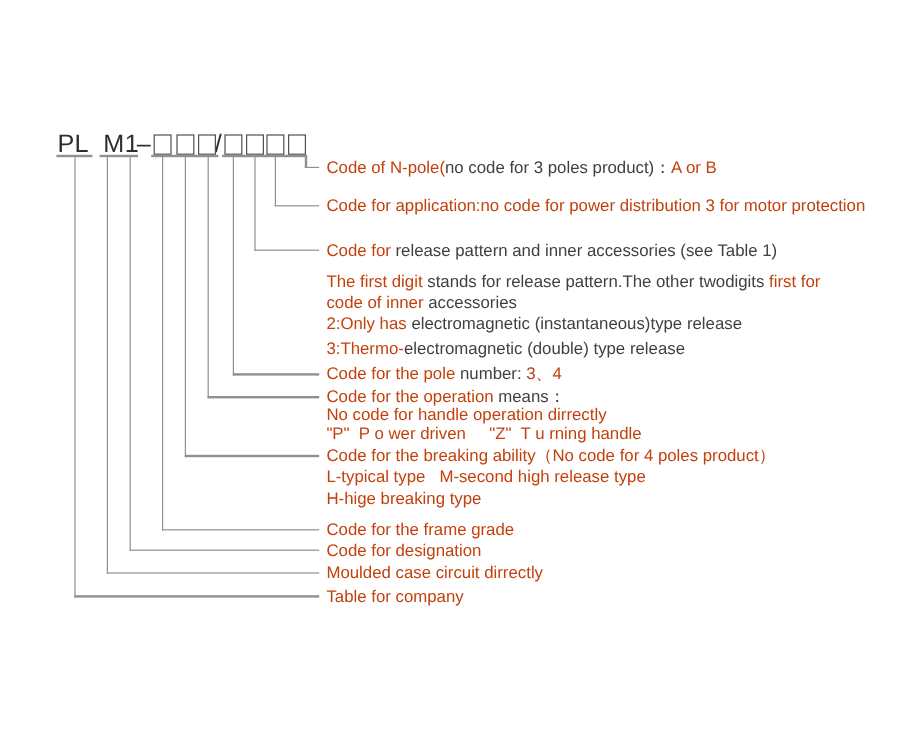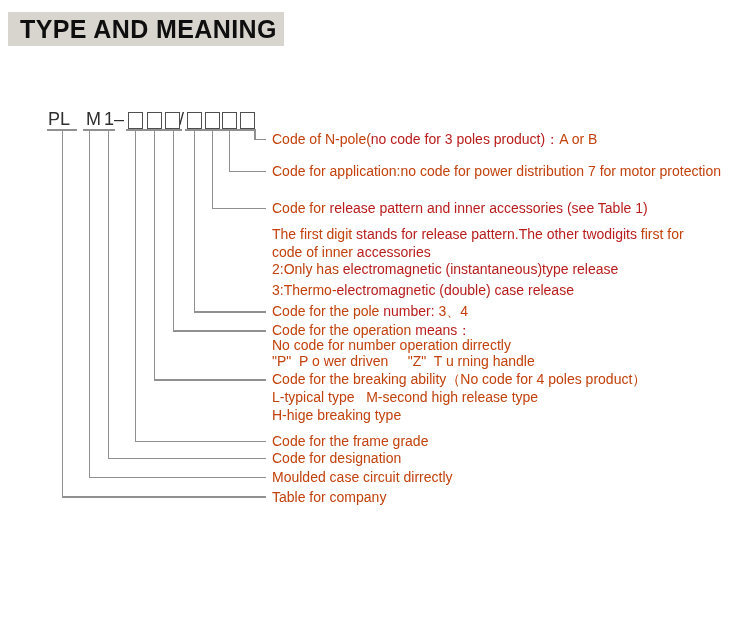--- a/index.html
+++ b/index.html
@@ -17,50 +17,47 @@
     line-height:34px;
     padding-left:12px;
     box-sizing:content-box;
   }
   .title-box .title-text{
     font-size:25px;font-weight:700;color:#0e0e0e;letter-spacing:0.4px;
     white-space:nowrap;
   }
   .cp{
     position:absolute;top:109px;
-    font-size:18px;color:#2e2e2e;font-weight:400;white-space:pre;text-align:right;
+    font-size:21px;color:#2e2e2e;font-weight:400;white-space:pre;text-align:right;
   }
   .code-box{
     position:absolute;top:112px;
     width:15px;height:17px;
     border:1.5px solid #4f4f4f;
     box-sizing:border-box;
     background:#ffffff;
   }
   .ln{position:absolute;background:#909090;}
   .ul{height:1.5px;top:129px;}
   .vl{width:1.5px;top:130px;}
   .hl{height:1.5px;}
   .lbl{
     position:absolute;left:272px;
     font-size:14px;line-height:16px;
     white-space:pre;
     color:#3f3f3f;
   }
   .s-d{color:#c2410c;}
-  .s-l{color:#b91c1c;}
+  .s-l{color:#404040;}
 </style>
 </head>
 <body>
 
 <div class="page">
 
-  <div class="title-box">
-    <span class="title-text">TYPE AND MEANING</span>
-  </div>
 
   <span class="cp" style="left:48px">PL</span>
   <span class="cp" style="left:86px">M</span>
   <span class="cp" style="left:104px">1</span>
   <span class="cp" style="left:114px">–</span>
   <span class="cp" style="left:179px">/</span>
 
   <div class="code-box" style="left:128px"></div>
   <div class="code-box" style="left:146.5px"></div>
   <div class="code-box" style="left:165px"></div>
@@ -96,29 +93,29 @@
   <div class="ln hl" style="left:211.5px;top:207.5px;width:54.5px"></div>
   <div class="ln hl" style="left:193.5px;top:311px;width:72.5px"></div>
   <div class="ln hl" style="left:172.5px;top:330px;width:93.5px"></div>
   <div class="ln hl" style="left:153.5px;top:379px;width:112.5px"></div>
   <div class="ln hl" style="left:134.5px;top:440.5px;width:131.5px"></div>
   <div class="ln hl" style="left:107.5px;top:457.5px;width:158.5px"></div>
   <div class="ln hl" style="left:88.5px;top:476.5px;width:177.5px"></div>
   <div class="ln hl" style="left:61.5px;top:496px;width:204.5px"></div>
 
   <div class="lbl" style="top:131px"><span class="s-d">Code of N-pole(</span><span class="s-l">no code for 3 poles product)：</span><span class="s-d">A or B</span></div>
-  <div class="lbl" style="top:163px"><span class="s-d">Code for application:no code for power distribution 7 for motor protection</span></div>
+  <div class="lbl" style="top:163px"><span class="s-d">Code for application:no code for power distribution 3 for motor protection</span></div>
   <div class="lbl" style="top:200px"><span class="s-d">Code for </span><span class="s-l">release pattern and inner accessories (see Table 1)</span></div>
   <div class="lbl" style="top:226px"><span class="s-d">The first digit </span><span class="s-l">stands for release pattern.The other twodigits </span><span class="s-d">first for</span></div>
   <div class="lbl" style="top:244px"><span class="s-d">code of inner </span><span class="s-l">accessories</span></div>
   <div class="lbl" style="top:261px"><span class="s-d">2:Only has </span><span class="s-l">electromagnetic (instantaneous)type release</span></div>
-  <div class="lbl" style="top:282px"><span class="s-d">3:Thermo-</span><span class="s-l">electromagnetic (double) case release</span></div>
+  <div class="lbl" style="top:282px"><span class="s-d">3:Thermo-</span><span class="s-l">electromagnetic (double) type release</span></div>
   <div class="lbl" style="top:303px"><span class="s-d">Code for the pole </span><span class="s-l">number: </span><span class="s-d">3、4</span></div>
   <div class="lbl" style="top:322px"><span class="s-d">Code for the operation </span><span class="s-l">means：</span></div>
-  <div class="lbl" style="top:337px"><span class="s-d">No code for number operation dirrectly</span></div>
+  <div class="lbl" style="top:337px"><span class="s-d">No code for handle operation dirrectly</span></div>
   <div class="lbl" style="top:353px"><span class="s-d">"P"  P o wer driven     "Z"  T u rning handle</span></div>
   <div class="lbl" style="top:371px"><span class="s-d">Code for the breaking ability（No code for 4 poles product）</span></div>
   <div class="lbl" style="top:389px"><span class="s-d">L-typical type   M-second high release type</span></div>
   <div class="lbl" style="top:407px"><span class="s-d">H-hige breaking type</span></div>
   <div class="lbl" style="top:433px"><span class="s-d">Code for the frame grade</span></div>
   <div class="lbl" style="top:450px"><span class="s-d">Code for designation</span></div>
   <div class="lbl" style="top:469px"><span class="s-d">Moulded case circuit dirrectly</span></div>
   <div class="lbl" style="top:489px"><span class="s-d">Table for company</span></div>
 
 </div>

